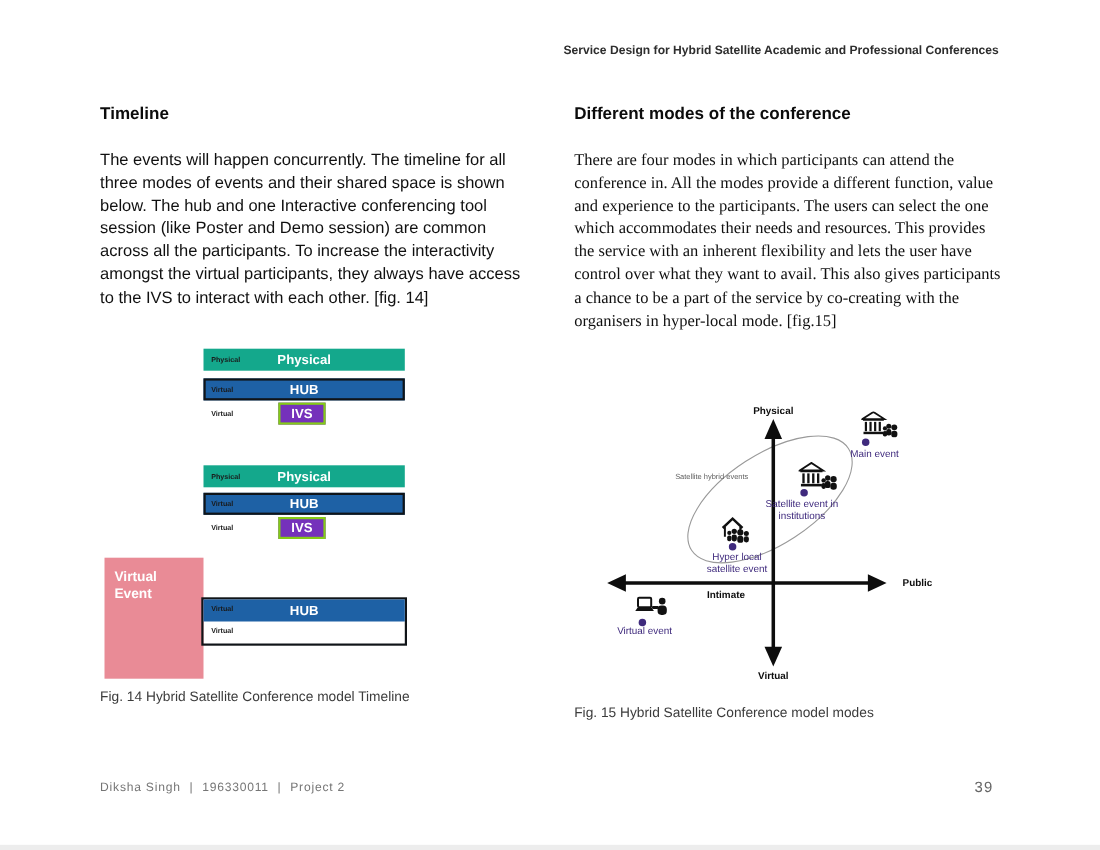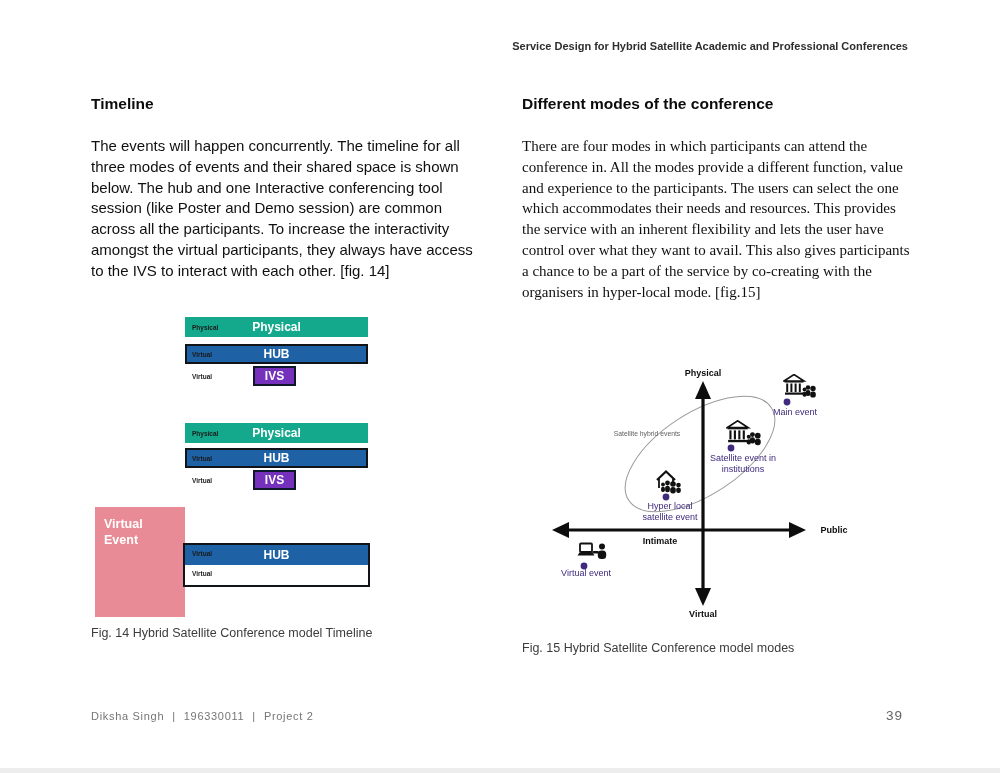--- a/index.html
+++ b/index.html
@@ -28,21 +28,21 @@
 
   
   .fig-timeline { left:95px; top:287px; width:337px; height:330px; background:#fff; }
   .tl-box { position:absolute; left:0; width:90px; height:110px; padding:10px 8px 0 9px; font-size:12.5px; font-weight:bold; line-height:15.5px; color:#161616; }
   .tl-box.lime { top:0; background:#cbde3a; }
   .tl-box.yellow { top:110px; background:#f9e43c; }
   .tl-box.pink { top:220px; background:#e98b96; color:#ffffff; }
   .tl-bar { position:absolute; left:90px; width:183px; height:20px; text-align:center; color:#fff; font-weight:bold; font-size:12px; }
   .tl-bar.physical { background:#14a88c; line-height:20px; }
   .tl-bar.hub { background:#1e61a5; border:2px solid #101418; line-height:16px; }
-  .tl-bar.ivs-small { background:#7531bb; border:2px solid #0f172a; left:158px; width:43px; line-height:16px; }
+  .tl-bar.ivs-small { background:#7531bb; border:2px solid #84cc16; left:158px; width:43px; line-height:16px; }
   .tl-stack { position:absolute; left:88px; width:187px; height:44px; border:2px solid #101418; }
   .tl-stack .row { height:20px; text-align:center; color:#fff; font-weight:bold; font-size:12px; line-height:20px; }
   .tl-stack .row.hub { background:#1e61a5; }
   .tl-stack .row.ivs { background:#7531bb; }
   .track-label { position:absolute; left:97px; font-size:6.5px; color:#1a1a1a; font-weight:600; }
 
   
   .fig-modes { left:550px; top:362px; width:320px; height:262px; }
   .fig-modes svg.axes { position:absolute; left:0; top:0; }
   .axis-label { position:absolute; font-size:9px; font-weight:bold; color:#0d0d0d; text-align:center; }
@@ -135,21 +135,21 @@
     <rect x="11.6" y="9.5" width="2" height="8.5" fill="#111"></rect>
       <rect x="15.8" y="9.5" width="2" height="8.5" fill="#111"></rect>
     <rect x="2" y="18.5" width="18" height="2.2" fill="#111"></rect>
     <circle cx="25" cy="13.5" r="2.3" fill="#111"></circle>
       <rect x="22.6" y="16" width="4.8" height="6" rx="2.2" fill="#111"></rect>
     <circle cx="30" cy="14.5" r="2.7" fill="#111"></circle>
       <rect x="27.2" y="17.5" width="5.6" height="6" rx="2.6" fill="#111"></rect>
     <circle cx="21.5" cy="15.5" r="1.9" fill="#111"></circle>
       <rect x="19.6" y="17.8" width="3.9" height="5" rx="1.8" fill="#111"></rect>
   </svg>
-  <div class="mode-label" style="left:156px; top:91px; width:74px;">Satellite event in institutions</div>
+  <div class="mode-label" style="left:142px; top:91px; width:74px;">Satellite event in institutions</div>
 
   <svg class="mode-icon" style="left:104px; top:107px;" width="34" height="26" viewBox="0 0 34 26">
     <polyline points="3,11 12,2.5 21,11" fill="none" stroke="#111" stroke-width="2.2"></polyline>
     <line x1="5" y1="10" x2="5" y2="19" stroke="#111" stroke-width="1.8"></line>
     <line x1="19" y1="10" x2="19" y2="14" stroke="#111" stroke-width="1.8"></line>
     <circle cx="9" cy="15.5" r="1.9" fill="#111"></circle>
       <rect x="7.1" y="17.8" width="3.8" height="5.2" rx="1.7" fill="#111"></rect>
     <circle cx="13.5" cy="14" r="2.4" fill="#111"></circle>
       <rect x="11.1" y="16.8" width="4.8" height="6.4" rx="2.2" fill="#111"></rect>
     <circle cx="19" cy="15" r="2.8" fill="#111"></circle>

